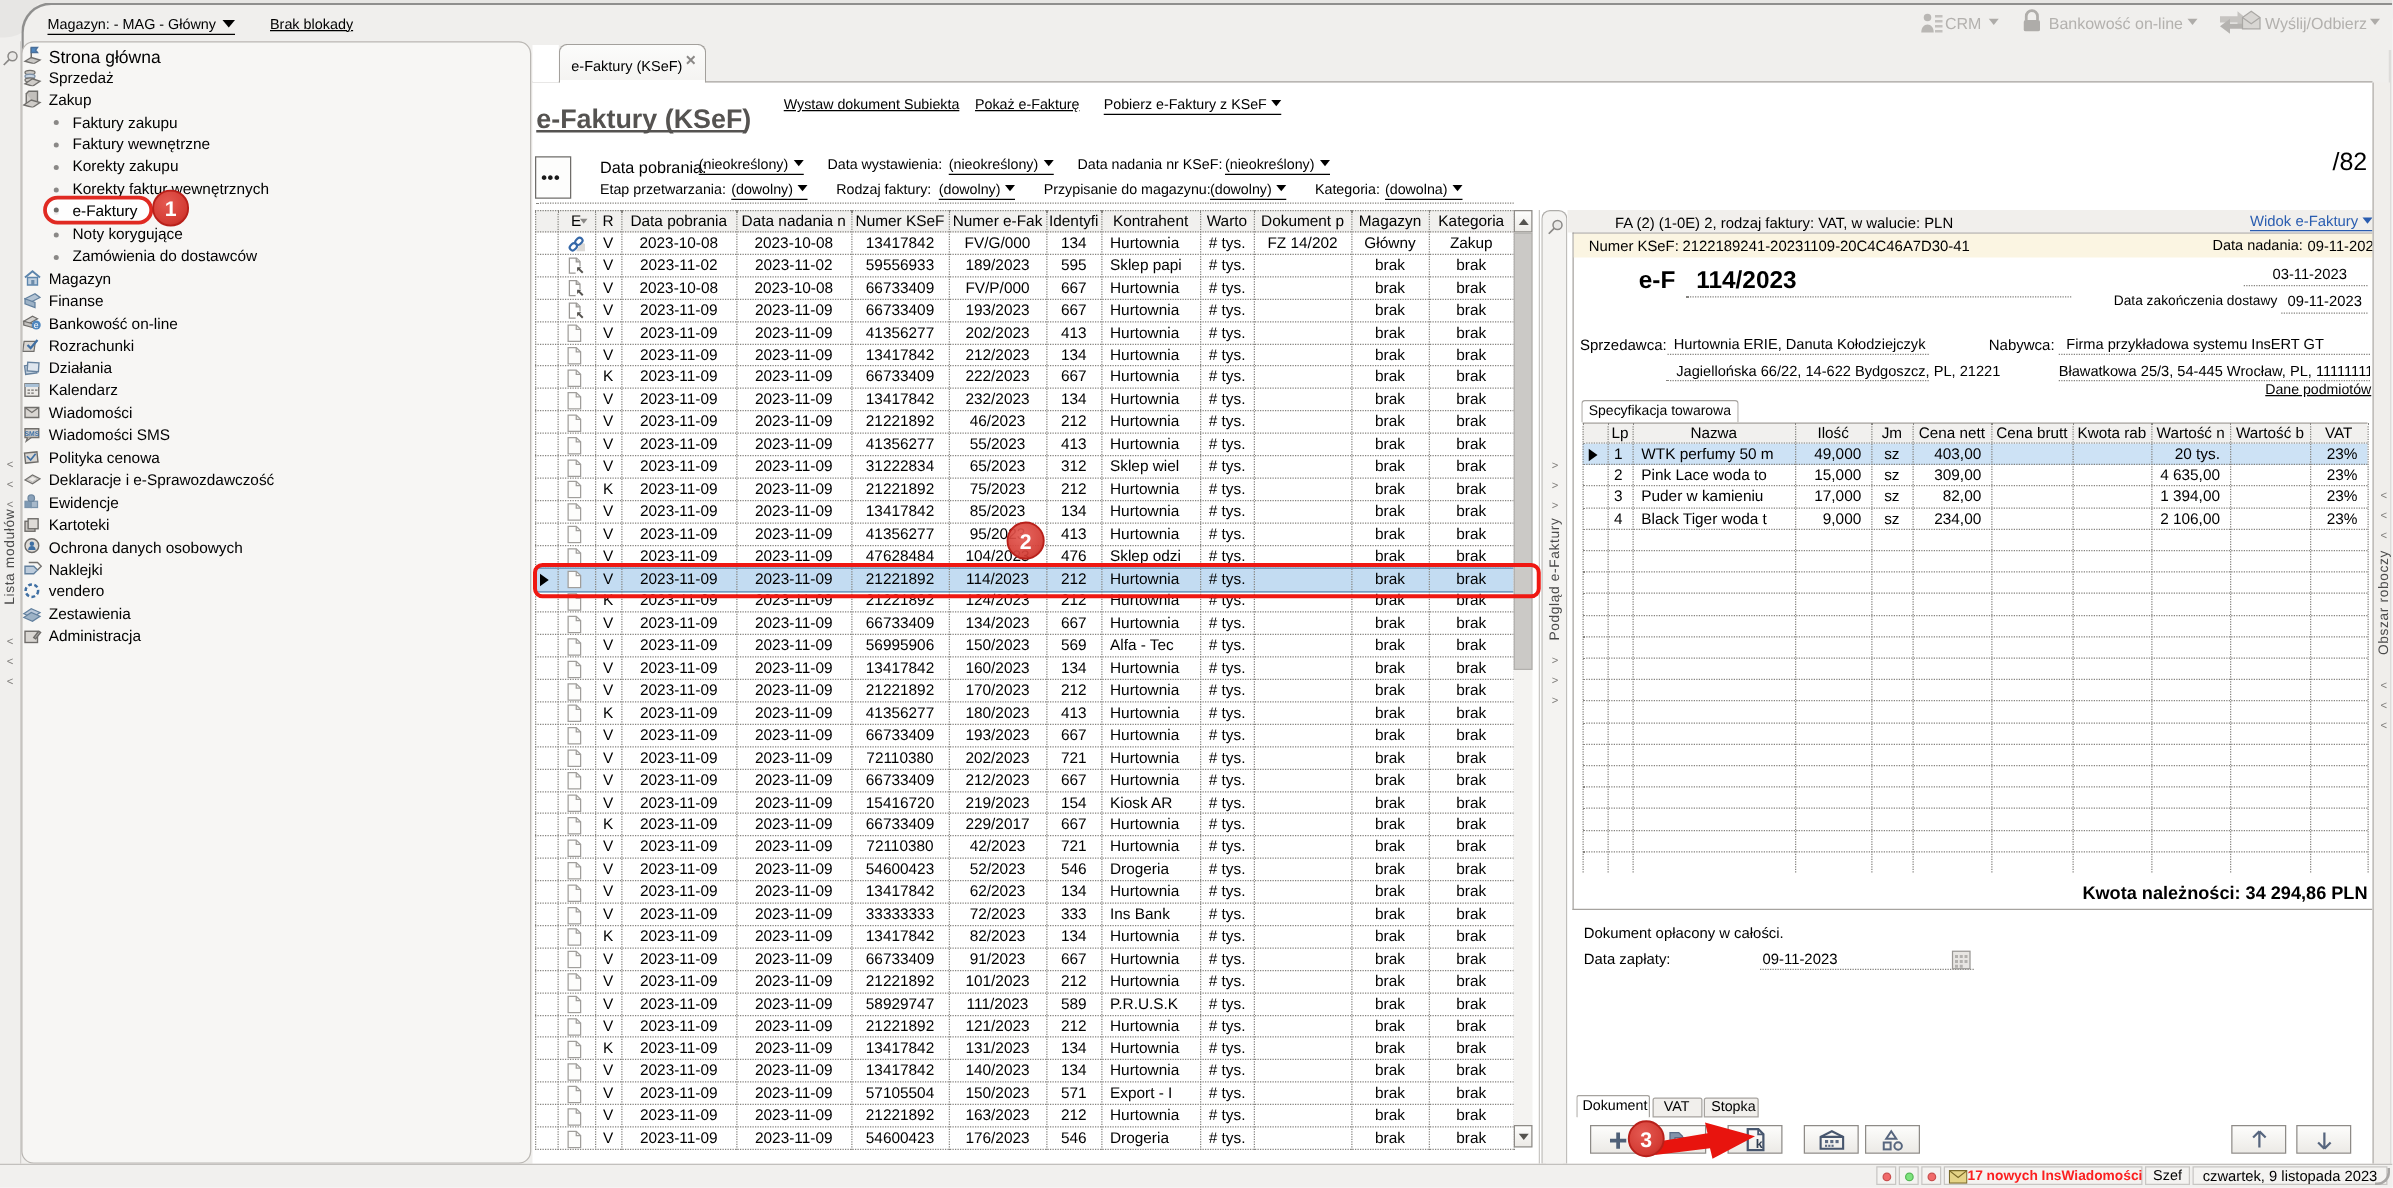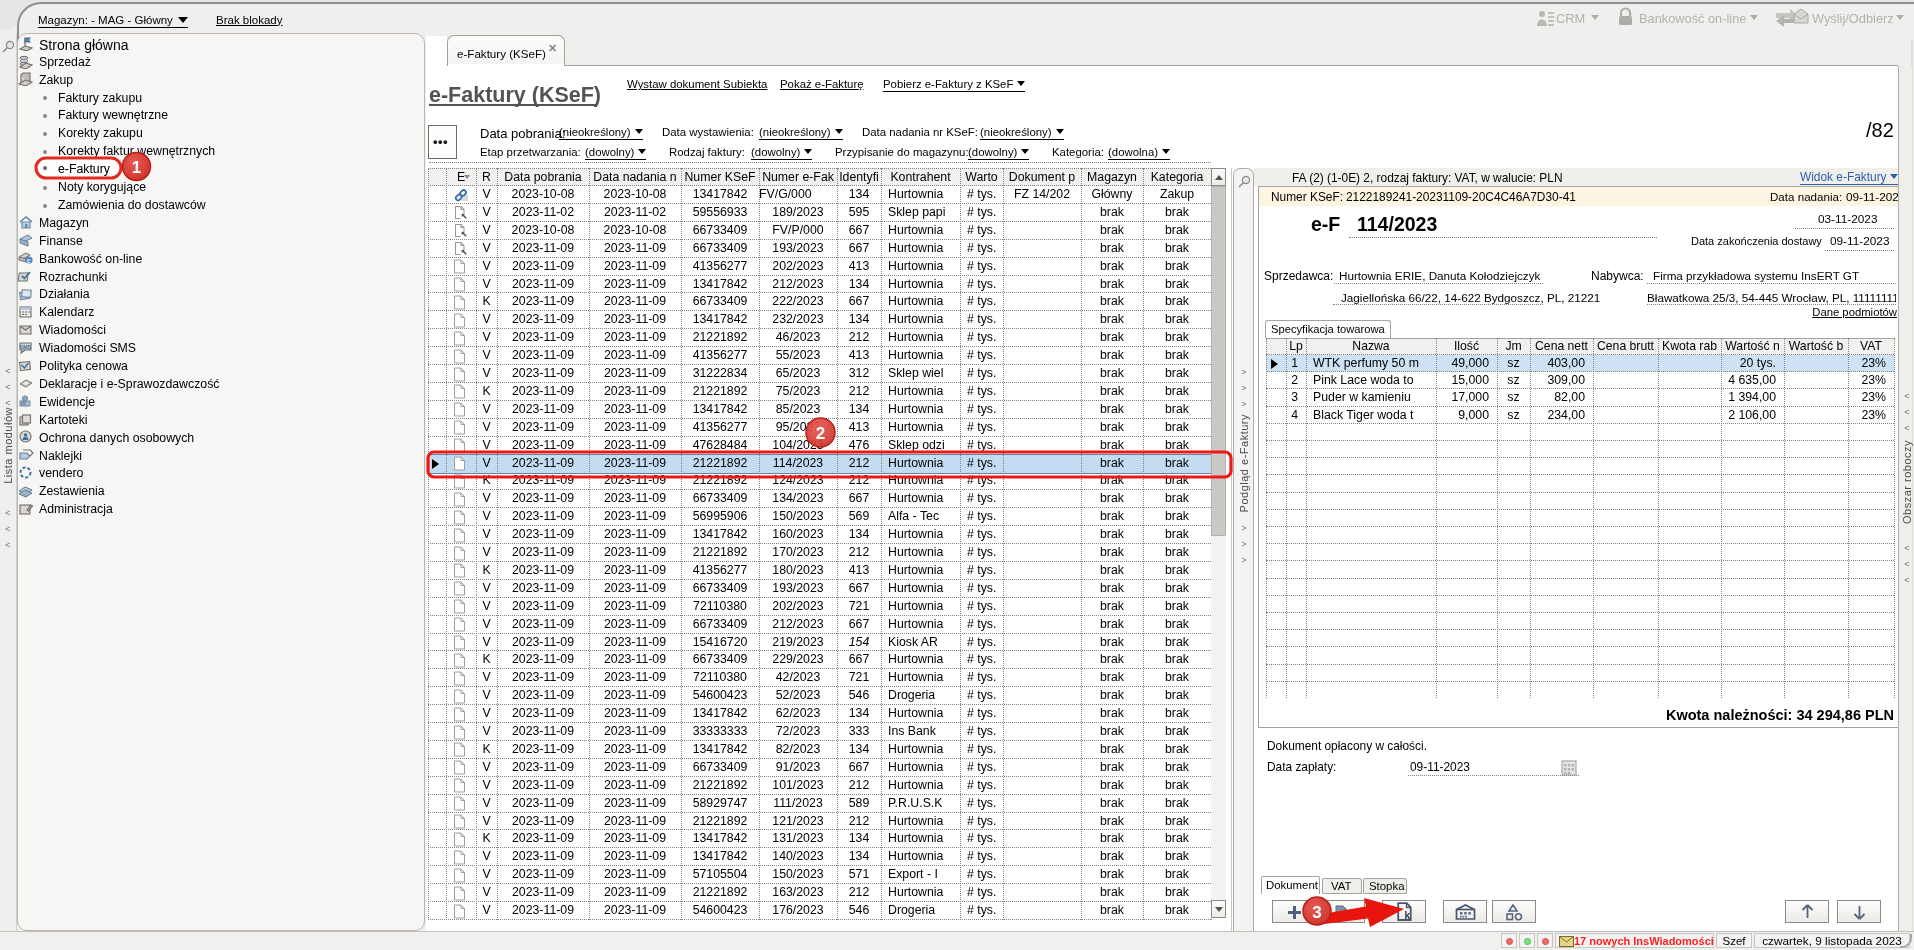--- a/index.html
+++ b/index.html
@@ -227,21 +227,21 @@
 <path d="M8 13h7V7l-3.5-1z" fill="#dcdad7"></path>
 <g fill="none" stroke="#3568a8" stroke-width="1.7" transform="rotate(-45 8 7)">
 <rect x="1.5" y="4.8" width="6.2" height="4.6" rx="2.3"></rect>
 <rect x="7.8" y="4.8" width="6.2" height="4.6" rx="2.3"></rect>
 </g>
   </svg>
 <div class="abs" style="left:476px;top:186.0px;width:21px;height:17.9px;font-size:12.3px;line-height:17.9px;text-align:center;overflow:hidden;">V</div>
 <div class="abs" style="left:497px;top:186.0px;width:92px;height:17.9px;font-size:12.3px;line-height:17.9px;text-align:center;overflow:hidden;">2023-10-08</div>
 <div class="abs" style="left:589px;top:186.0px;width:92px;height:17.9px;font-size:12.3px;line-height:17.9px;text-align:center;overflow:hidden;">2023-10-08</div>
 <div class="abs" style="left:681px;top:186.0px;width:78px;height:17.9px;font-size:12.3px;line-height:17.9px;text-align:center;overflow:hidden;">13417842</div>
-<div class="abs" style="left:759px;top:186.0px;width:78px;height:17.9px;font-size:12.3px;line-height:17.9px;overflow:hidden;">FV/G/000</div>
+<div class="abs" style="left:759px;top:186.0px;width:78px;height:17.9px;font-size:12.3px;line-height:17.9px;text-align:center;overflow:hidden;">FV/G/000</div>
 <div class="abs" style="left:837px;top:186.0px;width:44px;height:17.9px;font-size:12.3px;line-height:17.9px;text-align:center;overflow:hidden;">134</div>
 <div class="abs" style="left:888px;top:186.0px;width:72px;height:17.9px;font-size:12.3px;line-height:17.9px;text-align:left;overflow:hidden;">Hurtownia</div>
 <div class="abs" style="left:967px;top:186.0px;width:36px;height:17.9px;font-size:12.3px;line-height:17.9px;text-align:left;overflow:hidden;"># tys.</div>
 <div class="abs" style="left:1003px;top:186.0px;width:78px;height:17.9px;font-size:12.3px;line-height:17.9px;text-align:center;overflow:hidden;">FZ 14/202</div>
 <div class="abs" style="left:1081px;top:186.0px;width:62px;height:17.9px;font-size:12.3px;line-height:17.9px;text-align:center;overflow:hidden;">Główny</div>
 <div class="abs" style="left:1143px;top:186.0px;width:68px;height:17.9px;font-size:12.3px;line-height:17.9px;text-align:center;overflow:hidden;">Zakup</div>
 <div class="abs dotline" style="left:428px;top:202.9px;width:783px;height:1px;"></div>
 <svg class="abs" style="left:453px;top:205.4px;" width="15" height="15" viewBox="0 0 15 15">
 <path d="M2 1h6.5l3 3v4.2h-1V5H7.5V2H3v11h4.5v1H2z" fill="#9a9895"></path>
 <path d="M8.5 1.5L10.8 4H8.5z" fill="#c8c6c3"></path>
@@ -611,35 +611,35 @@
 <div class="abs dotline" style="left:428px;top:632.5px;width:783px;height:1px;"></div>
 <svg class="abs" style="left:453px;top:635.0px;" width="13" height="15" viewBox="0 0 13 15">
 <path d="M1.5 1h6.5l3.5 3.5V14h-10z" fill="#fdfdfc" stroke="#a09e9b" stroke-width="1"></path>
 <path d="M8 1v3.5h3.5" fill="none" stroke="#a09e9b" stroke-width="1"></path>
   </svg>
 <div class="abs" style="left:476px;top:633.5px;width:21px;height:17.9px;font-size:12.3px;line-height:17.9px;text-align:center;overflow:hidden;">V</div>
 <div class="abs" style="left:497px;top:633.5px;width:92px;height:17.9px;font-size:12.3px;line-height:17.9px;text-align:center;overflow:hidden;">2023-11-09</div>
 <div class="abs" style="left:589px;top:633.5px;width:92px;height:17.9px;font-size:12.3px;line-height:17.9px;text-align:center;overflow:hidden;">2023-11-09</div>
 <div class="abs" style="left:681px;top:633.5px;width:78px;height:17.9px;font-size:12.3px;line-height:17.9px;text-align:center;overflow:hidden;">15416720</div>
 <div class="abs" style="left:759px;top:633.5px;width:78px;height:17.9px;font-size:12.3px;line-height:17.9px;text-align:center;overflow:hidden;">219/2023</div>
-<div class="abs" style="left:837px;top:633.5px;width:44px;height:17.9px;font-size:12.3px;line-height:17.9px;text-align:center;overflow:hidden;font-style:italic;">154</div>
+<div class="abs" style="left:837px;top:633.5px;width:44px;height:17.9px;font-size:12.3px;line-height:17.9px;text-align:center;overflow:hidden;">154</div>
 <div class="abs" style="left:888px;top:633.5px;width:72px;height:17.9px;font-size:12.3px;line-height:17.9px;text-align:left;overflow:hidden;">Kiosk AR</div>
 <div class="abs" style="left:967px;top:633.5px;width:36px;height:17.9px;font-size:12.3px;line-height:17.9px;text-align:left;overflow:hidden;"># tys.</div>
 <div class="abs" style="left:1081px;top:633.5px;width:62px;height:17.9px;font-size:12.3px;line-height:17.9px;text-align:center;overflow:hidden;">brak</div>
 <div class="abs" style="left:1143px;top:633.5px;width:68px;height:17.9px;font-size:12.3px;line-height:17.9px;text-align:center;overflow:hidden;">brak</div>
 <div class="abs dotline" style="left:428px;top:650.4px;width:783px;height:1px;"></div>
 <svg class="abs" style="left:453px;top:652.9px;" width="13" height="15" viewBox="0 0 13 15">
 <path d="M1.5 1h6.5l3.5 3.5V14h-10z" fill="#fdfdfc" stroke="#a09e9b" stroke-width="1"></path>
 <path d="M8 1v3.5h3.5" fill="none" stroke="#a09e9b" stroke-width="1"></path>
   </svg>
 <div class="abs" style="left:476px;top:651.4px;width:21px;height:17.9px;font-size:12.3px;line-height:17.9px;text-align:center;overflow:hidden;">K</div>
 <div class="abs" style="left:497px;top:651.4px;width:92px;height:17.9px;font-size:12.3px;line-height:17.9px;text-align:center;overflow:hidden;">2023-11-09</div>
 <div class="abs" style="left:589px;top:651.4px;width:92px;height:17.9px;font-size:12.3px;line-height:17.9px;text-align:center;overflow:hidden;">2023-11-09</div>
 <div class="abs" style="left:681px;top:651.4px;width:78px;height:17.9px;font-size:12.3px;line-height:17.9px;text-align:center;overflow:hidden;">66733409</div>
-<div class="abs" style="left:759px;top:651.4px;width:78px;height:17.9px;font-size:12.3px;line-height:17.9px;text-align:center;overflow:hidden;">229/2023</div>
+<div class="abs" style="left:759px;top:651.4px;width:78px;height:17.9px;font-size:12.3px;line-height:17.9px;text-align:center;overflow:hidden;">229/2017</div>
 <div class="abs" style="left:837px;top:651.4px;width:44px;height:17.9px;font-size:12.3px;line-height:17.9px;text-align:center;overflow:hidden;">667</div>
 <div class="abs" style="left:888px;top:651.4px;width:72px;height:17.9px;font-size:12.3px;line-height:17.9px;text-align:left;overflow:hidden;">Hurtownia</div>
 <div class="abs" style="left:967px;top:651.4px;width:36px;height:17.9px;font-size:12.3px;line-height:17.9px;text-align:left;overflow:hidden;"># tys.</div>
 <div class="abs" style="left:1081px;top:651.4px;width:62px;height:17.9px;font-size:12.3px;line-height:17.9px;text-align:center;overflow:hidden;">brak</div>
 <div class="abs" style="left:1143px;top:651.4px;width:68px;height:17.9px;font-size:12.3px;line-height:17.9px;text-align:center;overflow:hidden;">brak</div>
 <div class="abs dotline" style="left:428px;top:668.3px;width:783px;height:1px;"></div>
 <svg class="abs" style="left:453px;top:670.8px;" width="13" height="15" viewBox="0 0 13 15">
 <path d="M1.5 1h6.5l3.5 3.5V14h-10z" fill="#fdfdfc" stroke="#a09e9b" stroke-width="1"></path>
 <path d="M8 1v3.5h3.5" fill="none" stroke="#a09e9b" stroke-width="1"></path>
   </svg>

